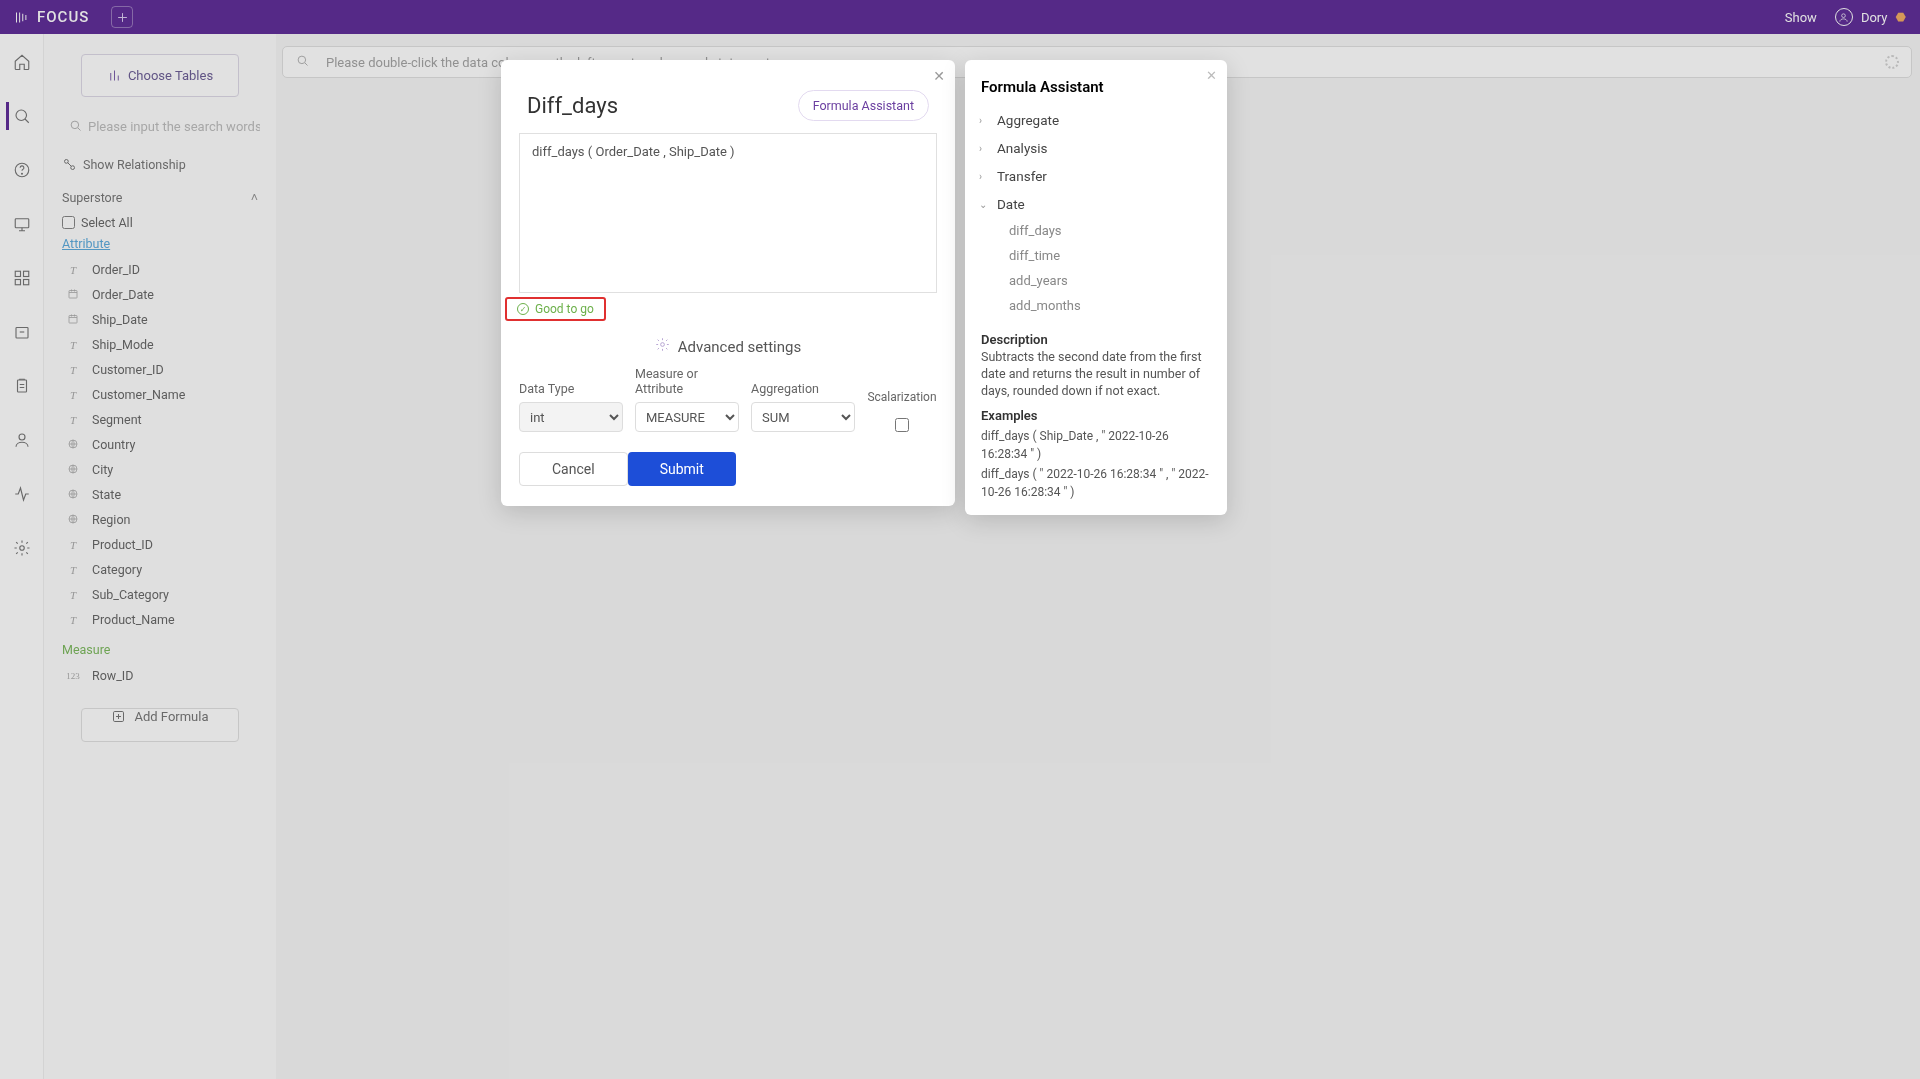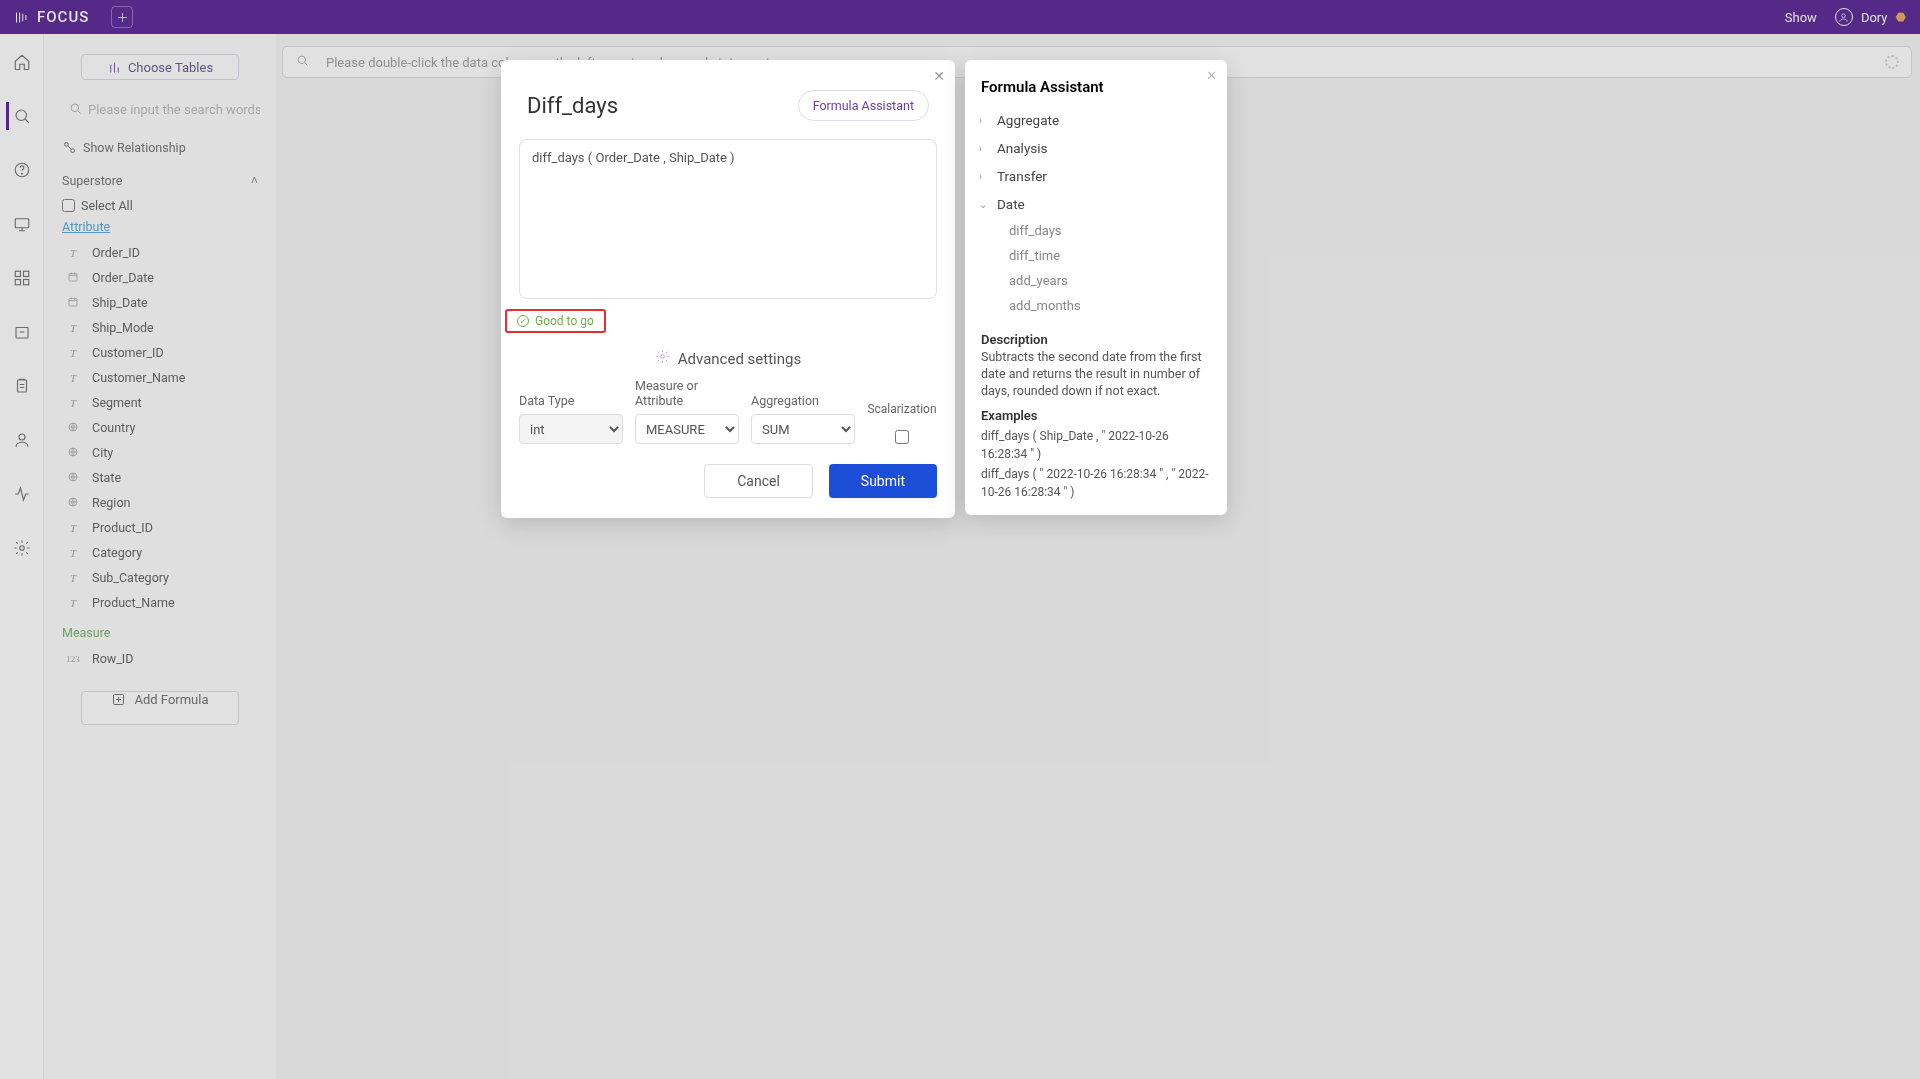--- a/index.html
+++ b/index.html
@@ -16,21 +16,21 @@
 .dropdown-hex { color: #f0a050; font-size: 12px; }
 
 
 .rail { position: absolute; left: 0; top: 34px; bottom: 0; width: 44px; background: #fff; display: flex; flex-direction: column; align-items: center; padding-top: 14px; gap: 26px; border-right: 1px solid #eee; }
 .rail-item { width: 28px; height: 28px; display: flex; align-items: center; justify-content: center; color: #555; cursor: pointer; }
 .rail-item.active { border-left: 3px solid #4c148c; margin-left: -3px; }
 .rail svg { width: 18px; height: 18px; stroke: #666; fill: none; stroke-width: 1.5; }
 
 
 .sidebar { position: absolute; left: 44px; top: 34px; bottom: 0; width: 232px; background: #fdfdfd; padding: 12px 10px; }
-.choose-btn { display: block; margin: 8px auto 14px; width: 158px; height: 26px; border: 1px solid #d9d4e3; border-radius: 4px; background: #fff; color: #5b4b8a; font-size: 13px; display: flex; align-items: center; justify-content: center; gap: 6px; }
+.choose-btn { display: block; margin: 8px auto 14px; width: 158px; height: 43px; border: 1px solid #d9d4e3; border-radius: 4px; background: #fff; color: #5b4b8a; font-size: 13px; display: flex; align-items: center; justify-content: center; gap: 6px; }
 .side-search { position: relative; margin: 4px 6px 10px; }
 .side-search input { width: 100%; height: 30px; border: none; background: transparent; padding-left: 28px; font-size: 13px; color: #000000; }
 .side-search .s-ic { position: absolute; left: 8px; top: 7px; color: #aaa; }
 .side-search input::placeholder { color: #b5b5b5; }
 .show-rel { font-size: 12.5px; color: #666; padding: 6px 8px 14px; display: flex; align-items: center; gap: 6px; }
 .dsrc { font-size: 12.5px; color: #666; padding: 4px 8px 8px; display: flex; justify-content: space-between; align-items: center; }
 .dsrc .chev { color: #888; }
 .chk-row { font-size: 12.5px; color: #555; padding: 2px 8px 6px; display: flex; align-items: center; gap: 6px; }
 .attr-label { color: #4aa0d8; font-size: 12.5px; padding: 0 8px 4px; text-decoration: underline; }
 .meas-label { color: #6cb04a; font-size: 12.5px; padding: 8px 8px 4px; }
@@ -46,34 +46,34 @@
 
 
 .dim { position: absolute; inset: 0; background: rgba(120,120,120,0.22); pointer-events: none; }
 
 
 .dialog { position: absolute; left: 501px; top: 60px; width: 454px; background: #fff; border-radius: 6px; box-shadow: 0 6px 24px rgba(0,0,0,0.15); padding: 0; z-index: 10; }
 .dlg-close { position: absolute; right: 10px; top: 8px; color: #999; cursor: pointer; font-size: 14px; }
 .dlg-head { display: flex; align-items: center; justify-content: space-between; padding: 30px 26px 12px; }
 .dlg-title { font-size: 22px; color: #333; }
 .fa-btn { border: 1px solid #e3daf0; color: #6b3fa0; font-size: 12.5px; padding: 7px 14px; border-radius: 16px; background: #fff; }
-.formula-box { margin: 6px 18px; height: 160px; border: 1px solid #e0e0e0; border-radius: 8px; padding: 10px 12px; font-size: 13px; color: #555; }
+.formula-box { margin: 0 18px; height: 160px; border: 1px solid #e0e0e0; border-radius: 0; padding: 10px 12px; font-size: 13px; color: #555; }
 .status-pill { margin: 4px 0 0 4px; display: inline-flex; align-items: center; gap: 6px; padding: 3px 10px; border: 2px solid #e03030; border-radius: 3px; font-size: 12px; color: #6cb04a; }
 .status-pill .ok-ic { width: 12px; height: 12px; border: 1.5px solid #6cb04a; border-radius: 50%; display: inline-flex; align-items: center; justify-content: center; font-size: 8px; }
 .adv-head { display: flex; align-items: center; justify-content: center; gap: 8px; padding: 16px 0 10px; color: #555; font-size: 15px; }
 .adv-head .gear { color: #b9a7d4; }
 .adv-grid { display: flex; gap: 12px; padding: 0 18px 14px; align-items: flex-end; }
 .adv-col { display: flex; flex-direction: column; gap: 6px; flex: 1; }
 .adv-col.small { flex: 0 0 70px; align-items: center; }
 .adv-label { font-size: 12.5px; color: #666; }
 .sel { height: 30px; border: 1px solid #ddd; border-radius: 4px; padding: 0 6px; font-size: 13px; color: #555; background: #fff; }
 .sel.dim-bg { background: #f3f3f3; }
 .scalar-label { font-size: 12px; color: #666; }
 .chk { width: 14px; height: 14px; margin-top: 8px; }
-.dlg-foot { display: flex; gap: 16px; justify-content: flex-end; padding: 6px 18px 20px; }
+.dlg-foot { display: flex; justify-content: flex-start; padding: 6px 18px 20px; }
 .btn { height: 34px; border-radius: 4px; font-size: 14px; padding: 0 32px; cursor: pointer; }
 .btn-cancel { border: 1px solid #ddd; background: #fff; color: #555; }
 .btn-submit { border: none; background: #1d4ed8; color: #fff; }
 
 
 .assist { position: absolute; left: 965px; top: 60px; width: 262px; background: #fff; border-radius: 6px; box-shadow: 0 6px 24px rgba(0,0,0,0.15); padding: 0 0 14px; z-index: 10; }
 .as-close { position: absolute; right: 10px; top: 8px; color: #bbb; cursor: pointer; font-size: 13px; }
 .as-title { font-size: 15px; font-weight: 600; padding: 18px 16px 10px; }
 .cat-list { padding: 0 14px; }
 .cat { display: flex; align-items: center; gap: 8px; padding: 6px 0; font-size: 13.5px; color: #444; cursor: pointer; }

